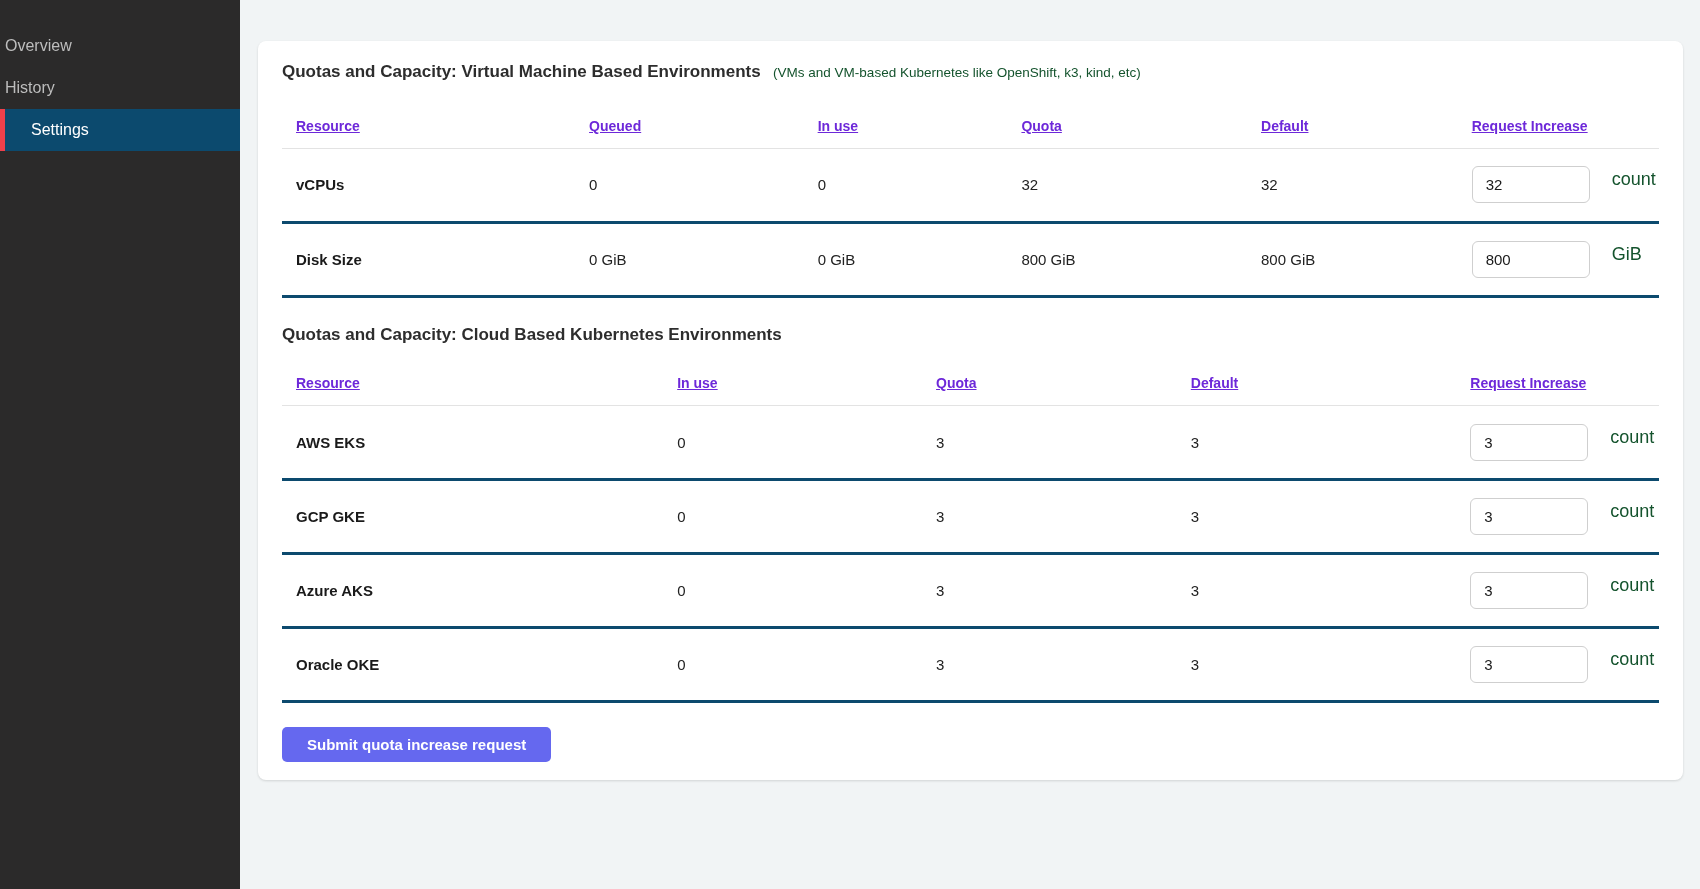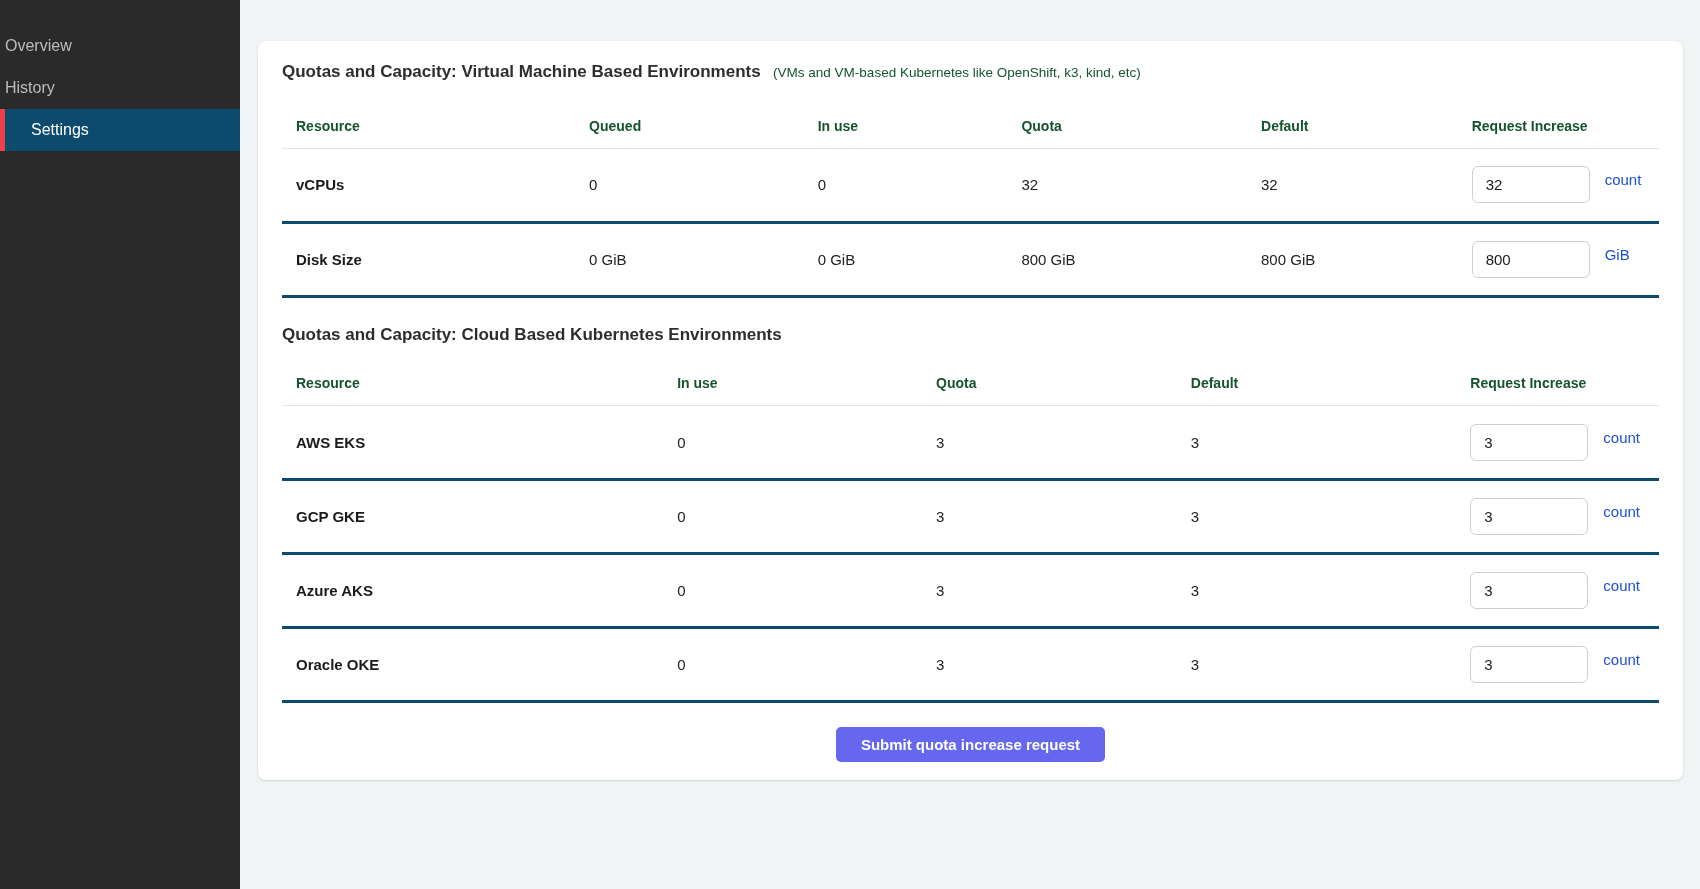--- a/index.html
+++ b/index.html
@@ -89,24 +89,25 @@
   table.cloud col.c1 { width: 28.7%; }
   table.cloud col.c2 { width: 18.8%; }
   table.cloud col.c3 { width: 18.5%; }
   table.cloud col.c4 { width: 20.3%; }
   table.cloud col.c5 { width: 13.7%; }
 
   th {
     text-align: left;
     font-size: 14px;
     font-weight: 700;
-    color: #14532d;
+    color: #6d28d9;
     height: 44px;
     vertical-align: middle;
     border-bottom: 1px solid #e3e3e3;
+    text-decoration: underline;
   }
   td {
     height: 74px;
     vertical-align: middle;
     font-size: 15px;
     color: #222;
     border-bottom: 3px solid #0c4a6e;
   }
   th:first-child, td:first-child { padding-left: 14px; }
   td.resource { font-weight: 600; color: #1a1a1a; }
@@ -121,31 +122,30 @@
     border: 1px solid #cfcfcf;
     border-radius: 6px;
     padding: 0 0 0 13px;
     font-size: 15px;
     font-family: "Liberation Sans", "DejaVu Sans", sans-serif;
     color: #1a1a1a;
     background: #fff;
     outline: none;
   }
   .unit-label {
-    margin-left: 15px;
-    font-size: 15px;
-    color: #1d4ed8;
+    margin-left: 22px;
+    font-size: 18px;
+    color: #14532d;
     transform: translateY(-5px);
   }
 
   
   .button-row {
     margin-top: 24px;
     display: flex;
-    justify-content: center;
   }
   .submit-btn {
     background: #6568ef;
     color: #ffffff;
     border: none;
     border-radius: 5px;
     height: 35px;
     padding: 0 25px;
     font-size: 15px;
     font-weight: 700;

